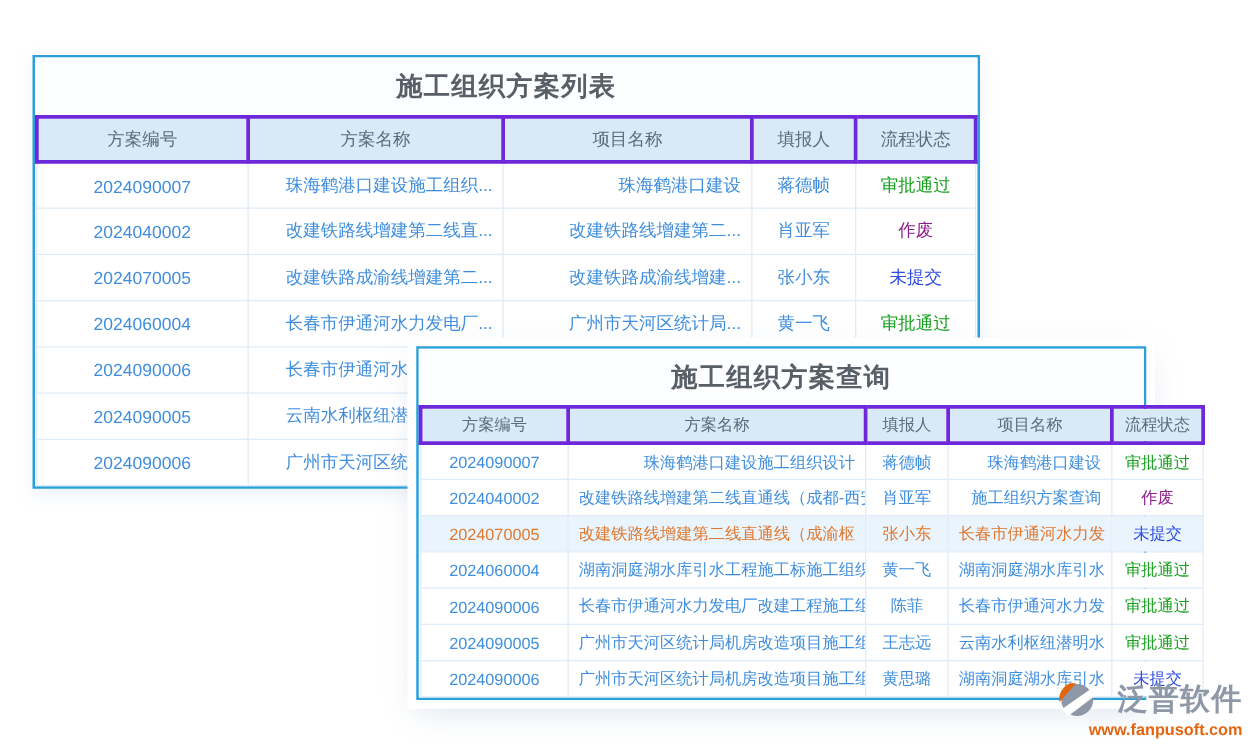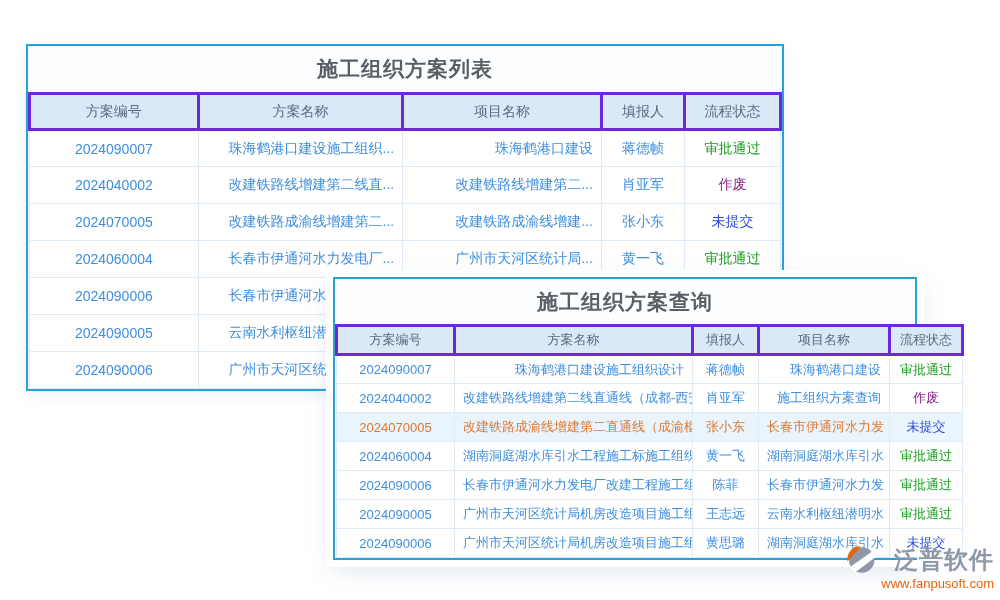--- a/index.html
+++ b/index.html
@@ -26,21 +26,21 @@
   .card-back td{height:37px;font-size:14px;}
   .card-front th{height:29px;font-size:13px;}
   .card-front td{height:29px;font-size:13px;}
   td.col-name, td.col-project{text-align:right;padding:0 8px;}
   tr.hl td{background:#e9f4fd;color:#e0782f;}
 
   .logo{position:absolute;right:6px;bottom:10px;display:flex;flex-direction:column;
     align-items:flex-end;line-height:1;}
   .logo-top{display:flex;align-items:center;gap:18px;}
   .logo-name{font-size:24px;font-weight:bold;color:#8e98a7;letter-spacing:1px;}
-  .logo-url{font-size:13px;font-weight:normal;color:#e4650f;margin-top:2px;}
+  .logo-url{font-size:13px;font-weight:bold;color:#e4650f;margin-top:2px;}
 </style>
 </head>
 <body>
 
 <div id="stage">
 
   <div class="card card-back">
     <div class="card-title">施工组织方案列表</div>
     <table>
       <colgroup>
@@ -142,21 +142,21 @@
           </tr>
           <tr>
             <td class="col-id">2024040002</td>
             <td class="col-name">改建铁路线增建第二线直通线（成都-西安</td>
             <td class="col-filler">肖亚军</td>
             <td class="col-project">施工组织方案查询</td>
             <td class="col-status" style="color: rgb(139, 30, 139);">作废</td>
           </tr>
           <tr class="hl">
             <td class="col-id">2024070005</td>
-            <td class="col-name">改建铁路成渝线增建第二直通线（成渝枢</td>
+            <td class="col-name">改建铁路线增建第二线直通线（成渝枢</td>
             <td class="col-filler">张小东</td>
             <td class="col-project">长春市伊通河水力发</td>
             <td class="col-status" style="color: rgb(43, 75, 224);">未提交</td>
           </tr>
           <tr>
             <td class="col-id">2024060004</td>
             <td class="col-name">湖南洞庭湖水库引水工程施工标施工组织</td>
             <td class="col-filler">黄一飞</td>
             <td class="col-project">湖南洞庭湖水库引水</td>
             <td class="col-status" style="color: rgb(24, 160, 31);">审批通过</td>

